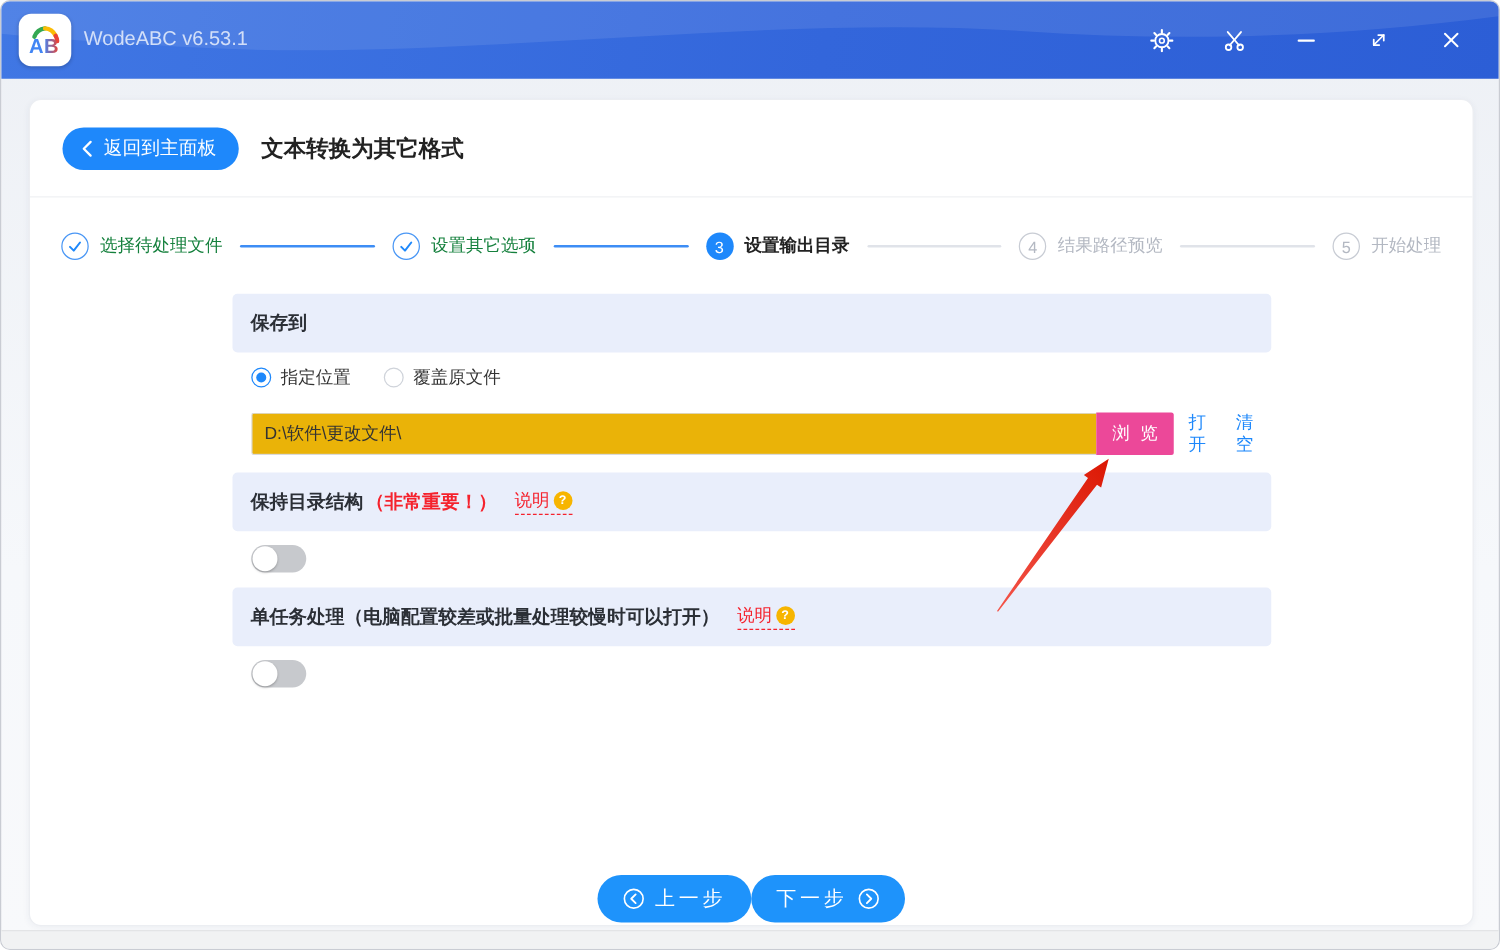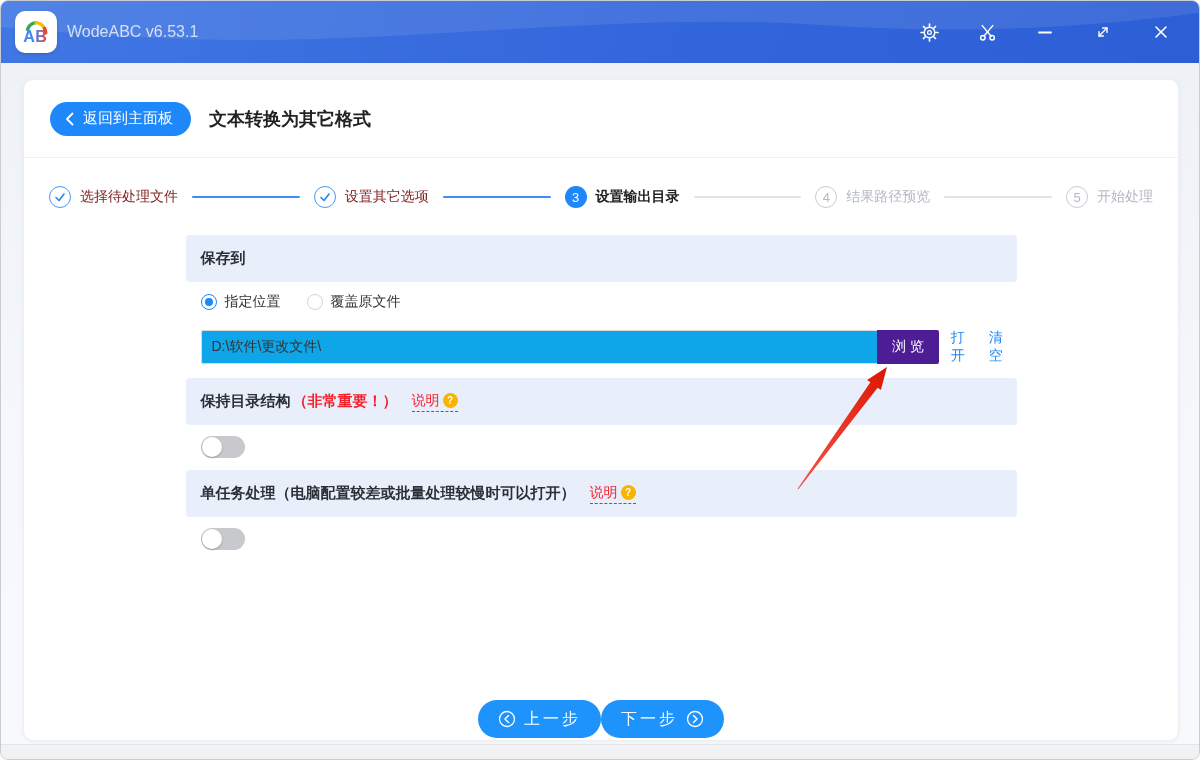--- a/index.html
+++ b/index.html
@@ -50,21 +50,21 @@
   }
   .step { display:flex; align-items:center; flex:0 0 auto; }
   .step-circle {
     width:22px; height:22px; border-radius:50%; display:flex;
     align-items:center; justify-content:center; font-size:13px; flex:0 0 auto;
   }
   .step.done .step-circle   { border:1.5px solid #4a97f5; background:#fff; }
   .step.current .step-circle{ background:#1e88fb; color:#fff; }
   .step.pending .step-circle{ border:1px solid #c8ccd4; color:#b3b8c2; background:#fff; }
   .step-label { margin-left:9px; font-size:14px; }
-  .step.done .step-label    { color:#7f1d1d; }
+  .step.done .step-label    { color:#15803d; }
   .step.current .step-label { color:#222; font-weight:bold; }
   .step.pending .step-label { color:#b3b8c2; }
   .step-line { flex:1; height:2px; margin:0 14px; border-radius:1px; }
   .step-line.done    { background:#3d8df5; }
   .step-line.pending { background:#e0e3e9; }
   
   .form { width:831px; margin:24px auto 0; }
   .band {
     height:47px; background:#e9eefb; border-radius:4px;
     display:flex; align-items:center; padding:0 15px;
@@ -87,25 +87,25 @@
   .radio-opt.selected .radio-dot { border:1px solid #1e88fb; }
   .radio-opt.selected .radio-dot::after {
     content:""; position:absolute; left:3px; top:3px; width:8px; height:8px;
     border-radius:50%; background:#1e88fb;
   }
   
   .loc-row { padding:6px 0 13px 15px; display:flex; align-items:center; }
   .loc-input {
     width:680px; height:34px; border:1px solid #d9d9d9; border-right:none;
     border-radius:2px 0 0 2px; padding:0 10px; font-size:14px; color:#333;
-    font-family:inherit; outline:none; background:#0ea5e9;
+    font-family:inherit; outline:none; background:#eab308;
   }
   .browse-btn {
-    width:62px; height:34px; background:#4c1d95; color:#fff; border:none;
-    border-radius:0 2px 2px 0; font-size:14px; cursor:pointer; font-family:Liberation Sans, sans-serif;
+    width:62px; height:34px; background:#ec4899; color:#fff; border:none;
+    border-radius:0 2px 2px 0; font-size:14px; cursor:pointer; font-family:Liberation Mono, monospace;
   }
   .loc-link { margin-left:12px; font-size:14px; color:#1e88fb; cursor:pointer; text-decoration:none; }
   .loc-link + .loc-link { margin-left:10px; }
   
   .toggle {
     width:44px; height:22px; border-radius:11px; background:#c7c9cd;
     position:relative; cursor:pointer; flex:0 0 auto;
   }
   .toggle .knob {
     position:absolute; left:1px; top:1px; width:20px; height:20px; border-radius:50%;

